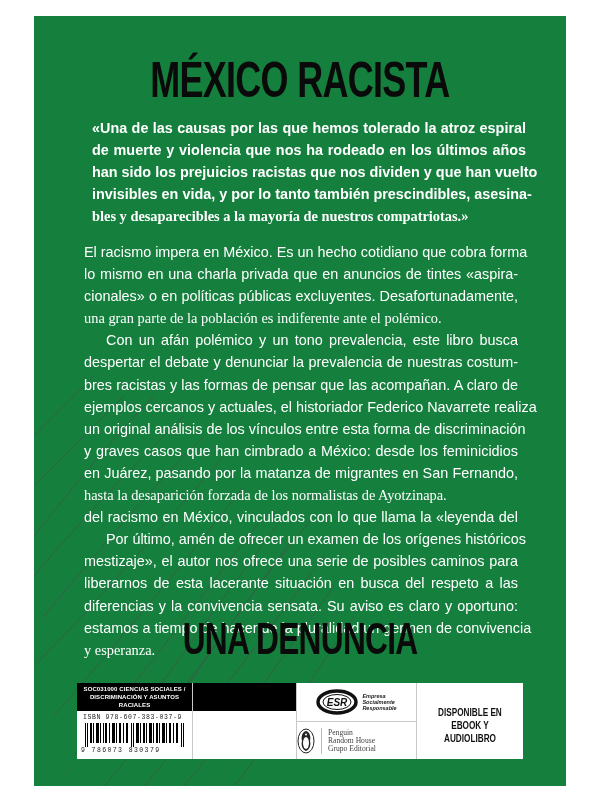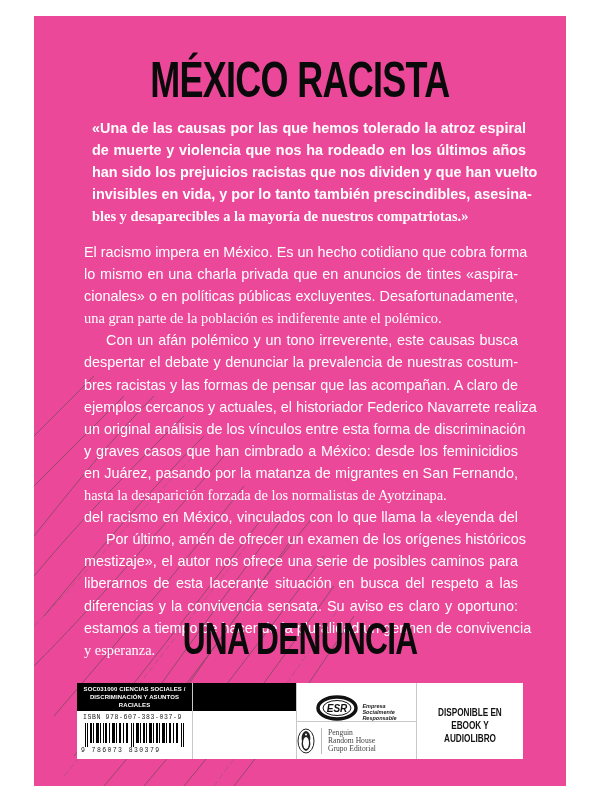--- a/index.html
+++ b/index.html
@@ -13,21 +13,21 @@
     position: relative;
     overflow: hidden;
     font-family: "Liberation Sans", "DejaVu Sans", sans-serif;
   }
   .cover {
     position: absolute;
     left: 34px;
     top: 16px;
     width: 532px;
     height: 770px;
-    background: #ec4899;
+    background: #15803d;
     overflow: hidden;
   }
   .texture {
     position: absolute;
     inset: 0;
     pointer-events: none;
   }
   .title {
     position: absolute;
     left: 0;
@@ -153,21 +153,21 @@
     color: #222;
     letter-spacing: 1.4px;
     white-space: nowrap;
   }
   .esr {
     position: absolute;
     top: 0; left: 0; right: 0;
     height: 38px;
     border-bottom: 1px solid #c8c8c8;
     display: flex;
-    align-items: flex-end;
+    align-items: center;
     justify-content: center;
     gap: 4px;
   }
   .esr-text {
     font-size: 5.5px;
     line-height: 6px;
     font-style: italic;
     font-weight: 700;
     color: #222;
   }
@@ -243,21 +243,21 @@
     <div class="line">han sido los prejuicios racistas que nos dividen y que han vuelto</div>
     <div class="line">invisibles en vida, y por lo tanto también prescindibles, asesina-</div>
     <div class="line last">bles y desaparecibles a la mayoría de nuestros compatriotas.»</div>
   </div>
 
   <div class="body-text">
     <div class="line">El racismo impera en México. Es un hecho cotidiano que cobra forma</div>
     <div class="line">lo mismo en una charla privada que en anuncios de tintes «aspira-</div>
     <div class="line">cionales» o en políticas públicas excluyentes. Desafortunadamente,</div>
     <div class="line last">una gran parte de la población es indiferente ante el polémico.</div>
-    <div class="line indent">Con un afán polémico y un tono irreverente, este causas busca</div>
+    <div class="line indent">Con un afán polémico y un tono prevalencia, este libro busca</div>
     <div class="line">despertar el debate y denunciar la prevalencia de nuestras costum-</div>
     <div class="line">bres racistas y las formas de pensar que las acompañan. A claro de</div>
     <div class="line">ejemplos cercanos y actuales, el historiador Federico Navarrete realiza</div>
     <div class="line">un original análisis de los vínculos entre esta forma de discriminación</div>
     <div class="line">y graves casos que han cimbrado a México: desde los feminicidios</div>
     <div class="line">en Juárez, pasando por la matanza de migrantes en San Fernando,</div>
     <div class="line last">hasta la desaparición forzada de los normalistas de Ayotzinapa.</div>
     <div class="line">del racismo en México, vinculados con lo que llama la «leyenda del</div>
     <div class="line indent">Por último, amén de ofrecer un examen de los orígenes históricos</div>
     <div class="line">mestizaje», el autor nos ofrece una serie de posibles caminos para</div>

